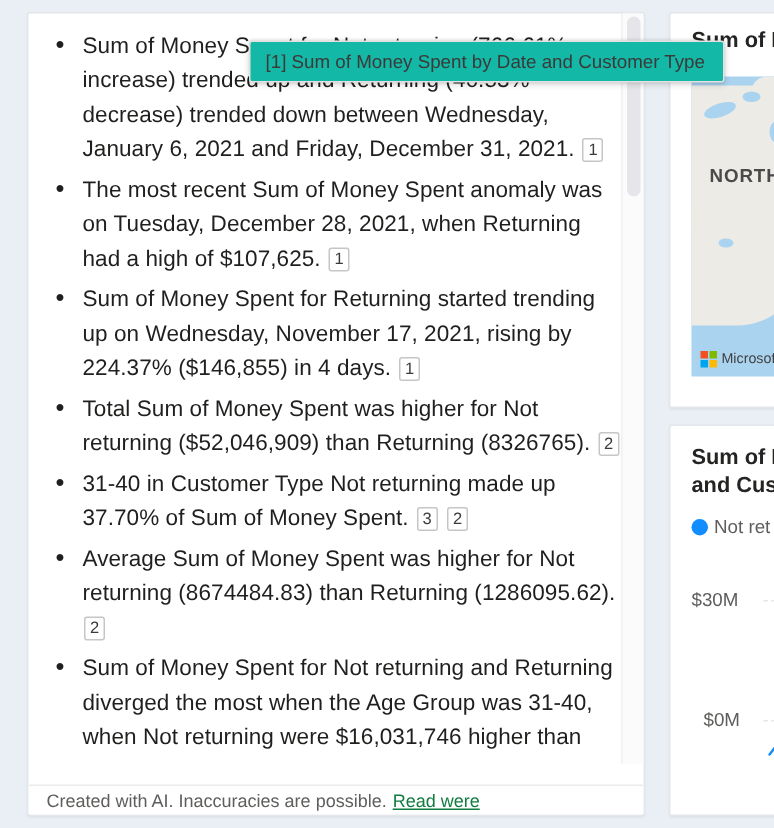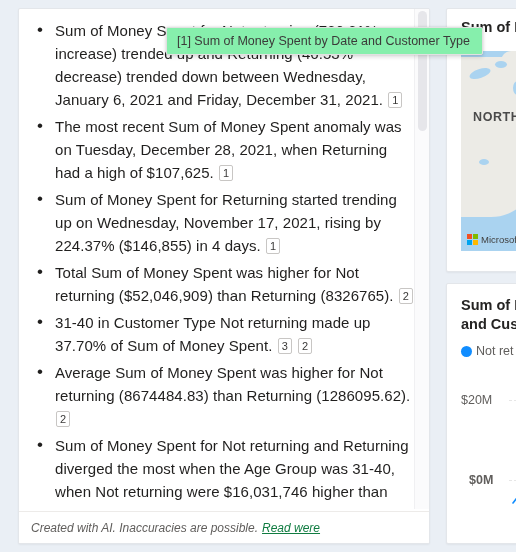--- a/index.html
+++ b/index.html
@@ -71,29 +71,28 @@
     background: #ffffff;
     border: 1px solid #c8c6c4;
     border-radius: 2px;
     vertical-align: 1px;
   }
 
   
   .narrative-footer {
     position: absolute;
     left: 0; right: 0; bottom: 0;
-    height: 32px;
+    height: 20px;
     border-top: 1px solid #edebe9;
     background: #ffffff;
     display: flex;
     align-items: center;
     padding-left: 12px;
     font-size: 12px;
     color: #605e5c;
-    font-style: italic;
   }
   .narrative-footer .terms-link {
     color: #107c41;
     text-decoration: underline;
     margin-left: 4px;
     cursor: pointer;
   }
 
   
   .vscroll {
@@ -112,21 +111,21 @@
   }
 
   
   .tooltip {
     position: absolute;
     left: 166px; top: 27px;
     height: 28px;
     padding: 0 12px 0 10px;
     display: flex;
     align-items: center;
-    background: #86efac;
+    background: #14b8a6;
     border: 1px solid #e1e1e1;
     border-radius: 2px;
     box-shadow: 0 1.6px 4px rgba(0,0,0,0.14), 0 0 2px rgba(0,0,0,0.10);
     font-size: 12.5px;
     color: #3b3a39;
     white-space: nowrap;
     z-index: 40;
   }
 
   
@@ -236,21 +235,21 @@
     left: 0; top: 95px;
     width: 146px; height: 130px;
   }
   .ytick {
     position: absolute;
     font-size: 12.5px;
     color: #605e5c;
     white-space: nowrap;
   }
   .ytick.t1 { left: 14px; top: 14px; }
-  .ytick.t0 { left: 22px; top: 94px; font-weight: bold; }
+  .ytick.t0 { left: 22px; top: 94px; }
   .gridline {
     position: absolute;
     left: 62px; right: 0;
     height: 0;
     border-top: 1px dashed #e6e6e6;
   }
   .gl-1 { top: 21px; }
   .gl-0 { top: 101px; }
   .series-line {
     position: absolute;
@@ -359,21 +358,21 @@
 
     <div class="chart-legend">
       <span class="legend-dot"></span>
       <span>Not ret</span>
     </div>
 
     <div class="plot">
       <div class="gridline gl-1"></div>
       <div class="gridline gl-0"></div>
 
-      <div class="ytick t1">$20M</div>
+      <div class="ytick t1">$30M</div>
       <div class="ytick t0">$0M</div>
 
       <div class="series-line">
         <svg width="90" height="34" viewBox="0 0 90 34">
           <polyline points="4,28 18,10 30,22 44,4 58,26 74,12 88,2" fill="none" stroke="#118dff" stroke-width="1.6" stroke-linejoin="round" stroke-linecap="round"></polyline>
         </svg>
       </div>
     </div>
   </div>
 

